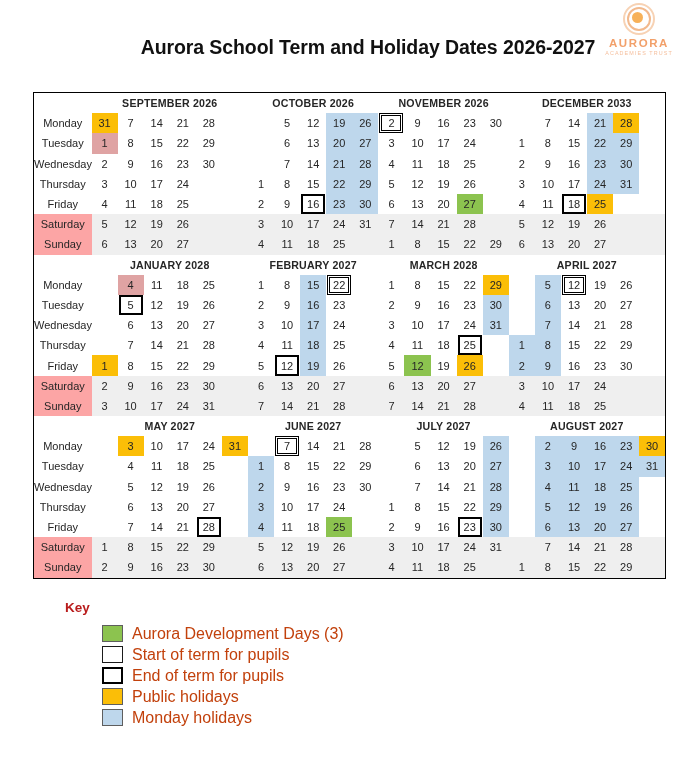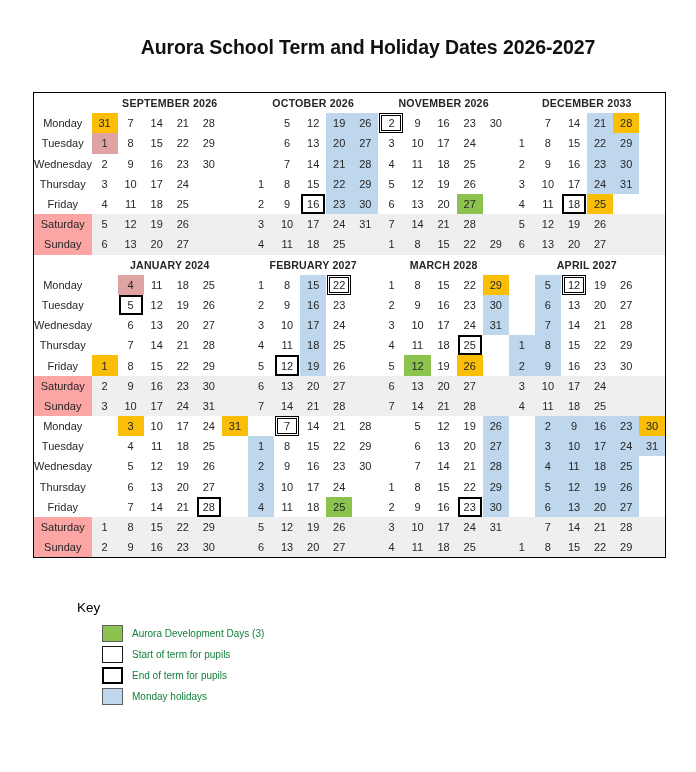--- a/index.html
+++ b/index.html
@@ -120,42 +120,51 @@
   }
   td.cellwrap{position:relative;}
 
   
   #key{
     position:absolute;
     left:63px; top:600px;
     width:340px;
   }
   #key-title{
-    font-size:13.5px;font-weight:normal;margin:0 0 8px 14px;color:#000000;
+    font-size:13.5px;font-weight:bold;margin:0 0 8px 2px;color:#b91c1c;
   }
   .key-row{
     display:flex;align-items:center;margin-left:39px;height:21px;
   }
   .key-swatch{
     width:21px;height:17px;box-sizing:border-box;
     margin-right:9px;flex:0 0 auto;
   }
   .sw-dev{background:#8cc34f;border:1px solid #5e5e5e;}
   .sw-inset{background:#dfa3a3;border:1px solid #5e5e5e;}
   .sw-start{background:#fff;border:1.4px solid #1b1b1b;}
   .sw-end{background:#fff;border:2.4px solid #000;}
   .sw-public{background:#fbbe07;border:1px solid #5e5e5e;}
   .sw-school{background:#bed7ec;border:1px solid #5e5e5e;}
-  .key-label{font-size:10px;color:#15803d;line-height:15px;}
+  .key-label{font-size:16px;color:#c2410c;line-height:15px;}
 </style>
 </head>
 <body>
 
 <div id="header">
   <div id="page-title">Aurora School Term and Holiday Dates 2026-2027</div>
+  <div id="logo">
+    <div class="mark">
+      <span class="ring r1"></span>
+      <span class="ring r2"></span>
+      <span class="dot"></span>
+    </div>
+    <div class="wordmark">AURORA</div>
+    <div class="subwordmark">ACADEMIES TRUST</div>
+  </div>
 </div>
 
 <table id="calendar">
   <colgroup id="cg">
       <col class="lab">
       <col class="dc" style="width: 26.0909px;">
       <col class="dc" style="width: 26.0909px;">
       <col class="dc" style="width: 26.0909px;">
       <col class="dc" style="width: 26.0909px;">
       <col class="dc" style="width: 26.0909px;">
@@ -355,21 +364,21 @@
         <td class="cellwrap"><span>29</span></td>
         <td class="cellwrap sep"><span>6</span></td>
         <td class="cellwrap"><span>13</span></td>
         <td class="cellwrap"><span>20</span></td>
         <td class="cellwrap"><span>27</span></td>
         <td class="cellwrap"><span></span></td>
         <td class="cellwrap"><span></span></td>
       </tr>
       <tr class="monthrow">
         <td class="daylabel"></td>
-        <td class="monthhdr" colspan="6">JANUARY 2024</td>
+        <td class="monthhdr" colspan="6">JANUARY 2028</td>
         <td class="monthhdr sep" colspan="5">FEBRUARY 2027</td>
         <td class="monthhdr sep" colspan="5">MARCH 2028</td>
         <td class="monthhdr sep" colspan="6">APRIL 2027</td>
       </tr>
       <tr class="">
         <td class="daylabel">Monday</td>
         <td class="cellwrap"><span></span></td>
         <td class="cellwrap c-inset"><span>4</span></td>
         <td class="cellwrap"><span>11</span></td>
         <td class="cellwrap"><span>18</span></td>
@@ -534,20 +543,27 @@
         <td class="cellwrap"><span>14</span></td>
         <td class="cellwrap"><span>21</span></td>
         <td class="cellwrap"><span>28</span></td>
         <td class="cellwrap"><span></span></td>
         <td class="cellwrap sep"><span>4</span></td>
         <td class="cellwrap"><span>11</span></td>
         <td class="cellwrap"><span>18</span></td>
         <td class="cellwrap"><span>25</span></td>
         <td class="cellwrap"><span></span></td>
         <td class="cellwrap"><span></span></td>
+      </tr>
+      <tr class="monthrow">
+        <td class="daylabel"></td>
+        <td class="monthhdr" colspan="6">MAY 2027</td>
+        <td class="monthhdr sep" colspan="5">JUNE 2027</td>
+        <td class="monthhdr sep" colspan="5">JULY 2027</td>
+        <td class="monthhdr sep" colspan="6">AUGUST 2027</td>
       </tr>
       <tr class="">
         <td class="daylabel">Monday</td>
         <td class="cellwrap"><span></span></td>
         <td class="cellwrap c-public"><span>3</span></td>
         <td class="cellwrap"><span>10</span></td>
         <td class="cellwrap"><span>17</span></td>
         <td class="cellwrap"><span>24</span></td>
         <td class="cellwrap c-public"><span>31</span></td>
         <td class="cellwrap sep"><span></span></td>
@@ -729,17 +745,21 @@
       </div>
       <div class="key-row">
         <span class="key-swatch sw-start"></span>
         <span class="key-label">Start of term for pupils</span>
       </div>
       <div class="key-row">
         <span class="key-swatch sw-end"></span>
         <span class="key-label">End of term for pupils</span>
       </div>
       <div class="key-row">
+        <span class="key-swatch sw-public"></span>
+        <span class="key-label">Public holidays</span>
+      </div>
+      <div class="key-row">
         <span class="key-swatch sw-school"></span>
         <span class="key-label">Monday holidays</span>
       </div>
     </div>
 </div>
 
 </body></html>

